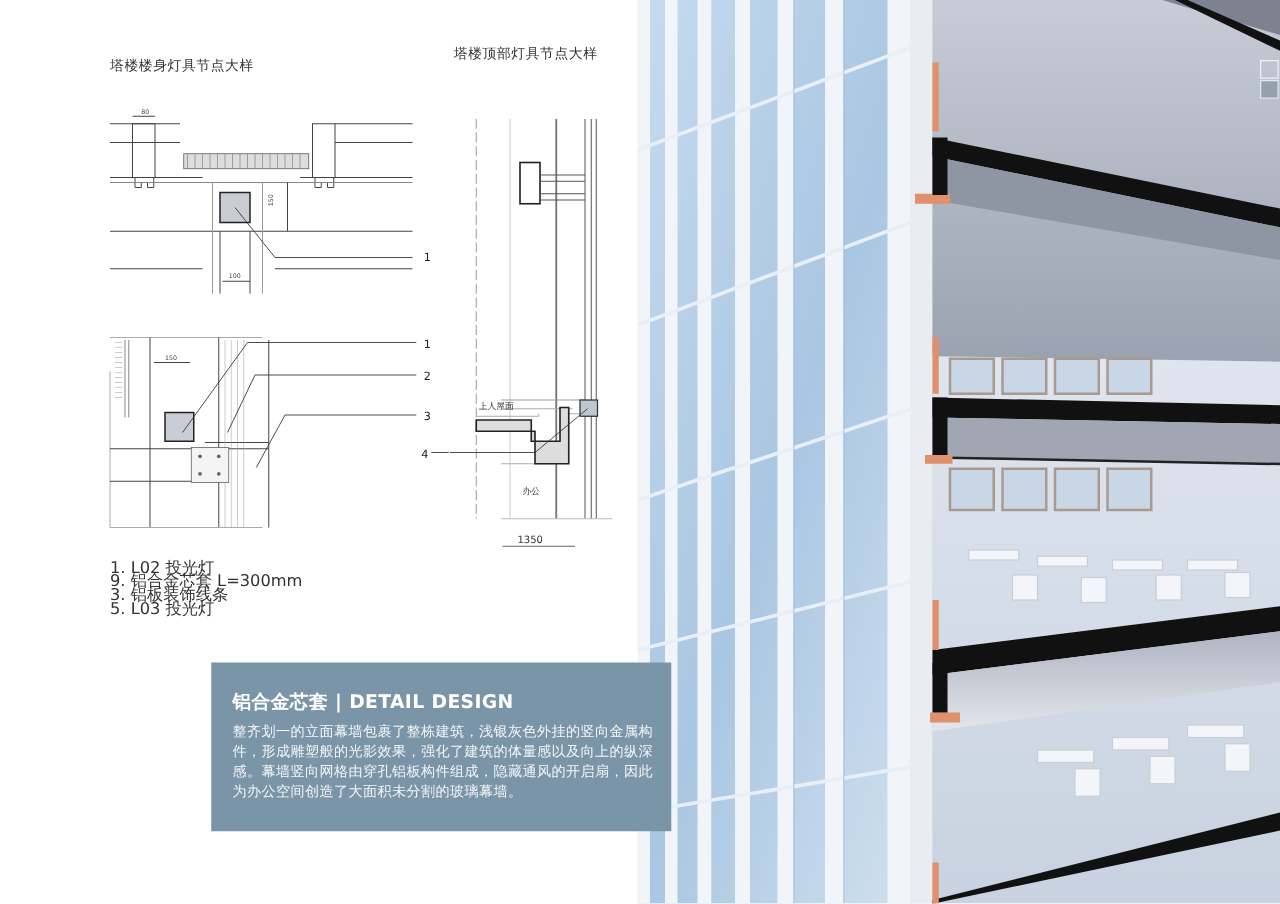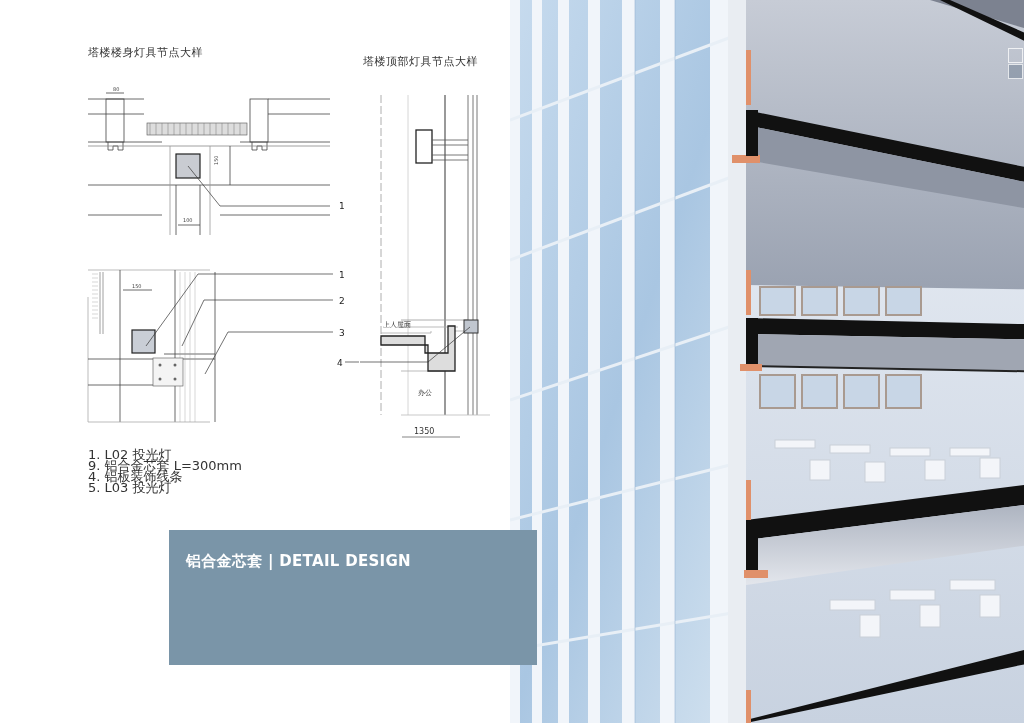--- a/index.html
+++ b/index.html
@@ -17,21 +17,21 @@
   .pagenum .cell { position:absolute; width:15px; height:15px; border:1px solid rgba(255,255,255,0.75); box-sizing:border-box; }
   .pagenum .num { position:absolute; left:20px; top:0; width:16px; height:16px; font-size:13px; font-weight:bold; color:#fff; text-align:center; line-height:16px; }
 </style>
 </head>
 <body>
 
 <div class="page">
 
   <div class="dwg-title" style="left:48px; top:45px;">塔楼楼身灯具节点大样</div>
 
-  <div class="dwg-title" style="left:323px; top:54px;font-family:Liberation Serif, serif;">塔楼顶部灯具节点大样</div>
+  <div class="dwg-title" style="left:323px; top:35px;font-family:Liberation Serif, serif;">塔楼顶部灯具节点大样</div>
 
   <svg class="dwg" style="left:40px; top:85px;" width="280" height="150" viewBox="0 0 280 150">
     <g stroke="#444" stroke-width="0.8" fill="none">
       <line x1="8" y1="14" x2="64" y2="14"></line>
       <line x1="8" y1="29" x2="64" y2="29"></line>
       <line x1="8" y1="57" x2="82" y2="57"></line>
       <rect x="26" y="14" width="18" height="43"></rect>
       <rect x="170" y="14" width="18" height="43"></rect>
       <line x1="188" y1="14" x2="250" y2="14"></line>
       <line x1="188" y1="29" x2="250" y2="29"></line>
@@ -158,21 +158,21 @@
     <line x1="68" y1="267" x2="110" y2="232" stroke="#333" stroke-width="0.7"></line>
     <line x1="42" y1="342" x2="100" y2="342" stroke="#333" stroke-width="0.6"></line>
     <text x="23" y="232" font-size="7" fill="#333">上人屋面</text>
     <text x="58" y="300" font-size="7" fill="#333">办公</text>
     <text x="54" y="339" font-size="8" fill="#333">1350</text>
   </svg>
 
   <div class="legend">
     <div>1. L02 投光灯</div>
     <div>9. 铝合金芯套 L=300mm</div>
-    <div>4. 铝板装饰线条</div>
+    <div>3. 铝板装饰线条</div>
     <div>5. L03 投光灯</div>
   </div>
 
   <div class="photo">
     <svg width="554" height="723" viewBox="0 0 554 723">
       <defs>
         <linearGradient id="glass" x1="0" y1="0" x2="1" y2="1">
           <stop offset="0" stop-color="#c7dbee"></stop>
           <stop offset="0.5" stop-color="#a9c6e2"></stop>
           <stop offset="1" stop-color="#d4e3f0"></stop>
@@ -286,15 +286,16 @@
   <div class="pagenum">
     <div class="cell" style="left:0; top:0;"></div>
     <div class="cell" style="left:16px; top:0; background:rgba(255,255,255,0.15);"></div>
     <div class="cell" style="left:0; top:16px; background:rgba(110,125,145,0.5);"></div>
     <div class="cell" style="left:16px; top:16px;"></div>
     <div class="num">15</div>
   </div>
 
   <div class="panel">
     <div class="ptitle">铝合金芯套 | DETAIL DESIGN</div>
+    <div class="pbody">整齐划一的立面幕墙包裹了整栋建筑，浅银灰色外挂的竖向金属构件，形成雕塑般的光影效果，强化了建筑的体量感以及向上的纵深感。幕墙竖向网格由穿孔铝板构件组成，隐藏通风的开启扇，因此为办公空间创造了大面积未分割的玻璃幕墙。</div>
   </div>
 
 </div>
 
 </body></html>

